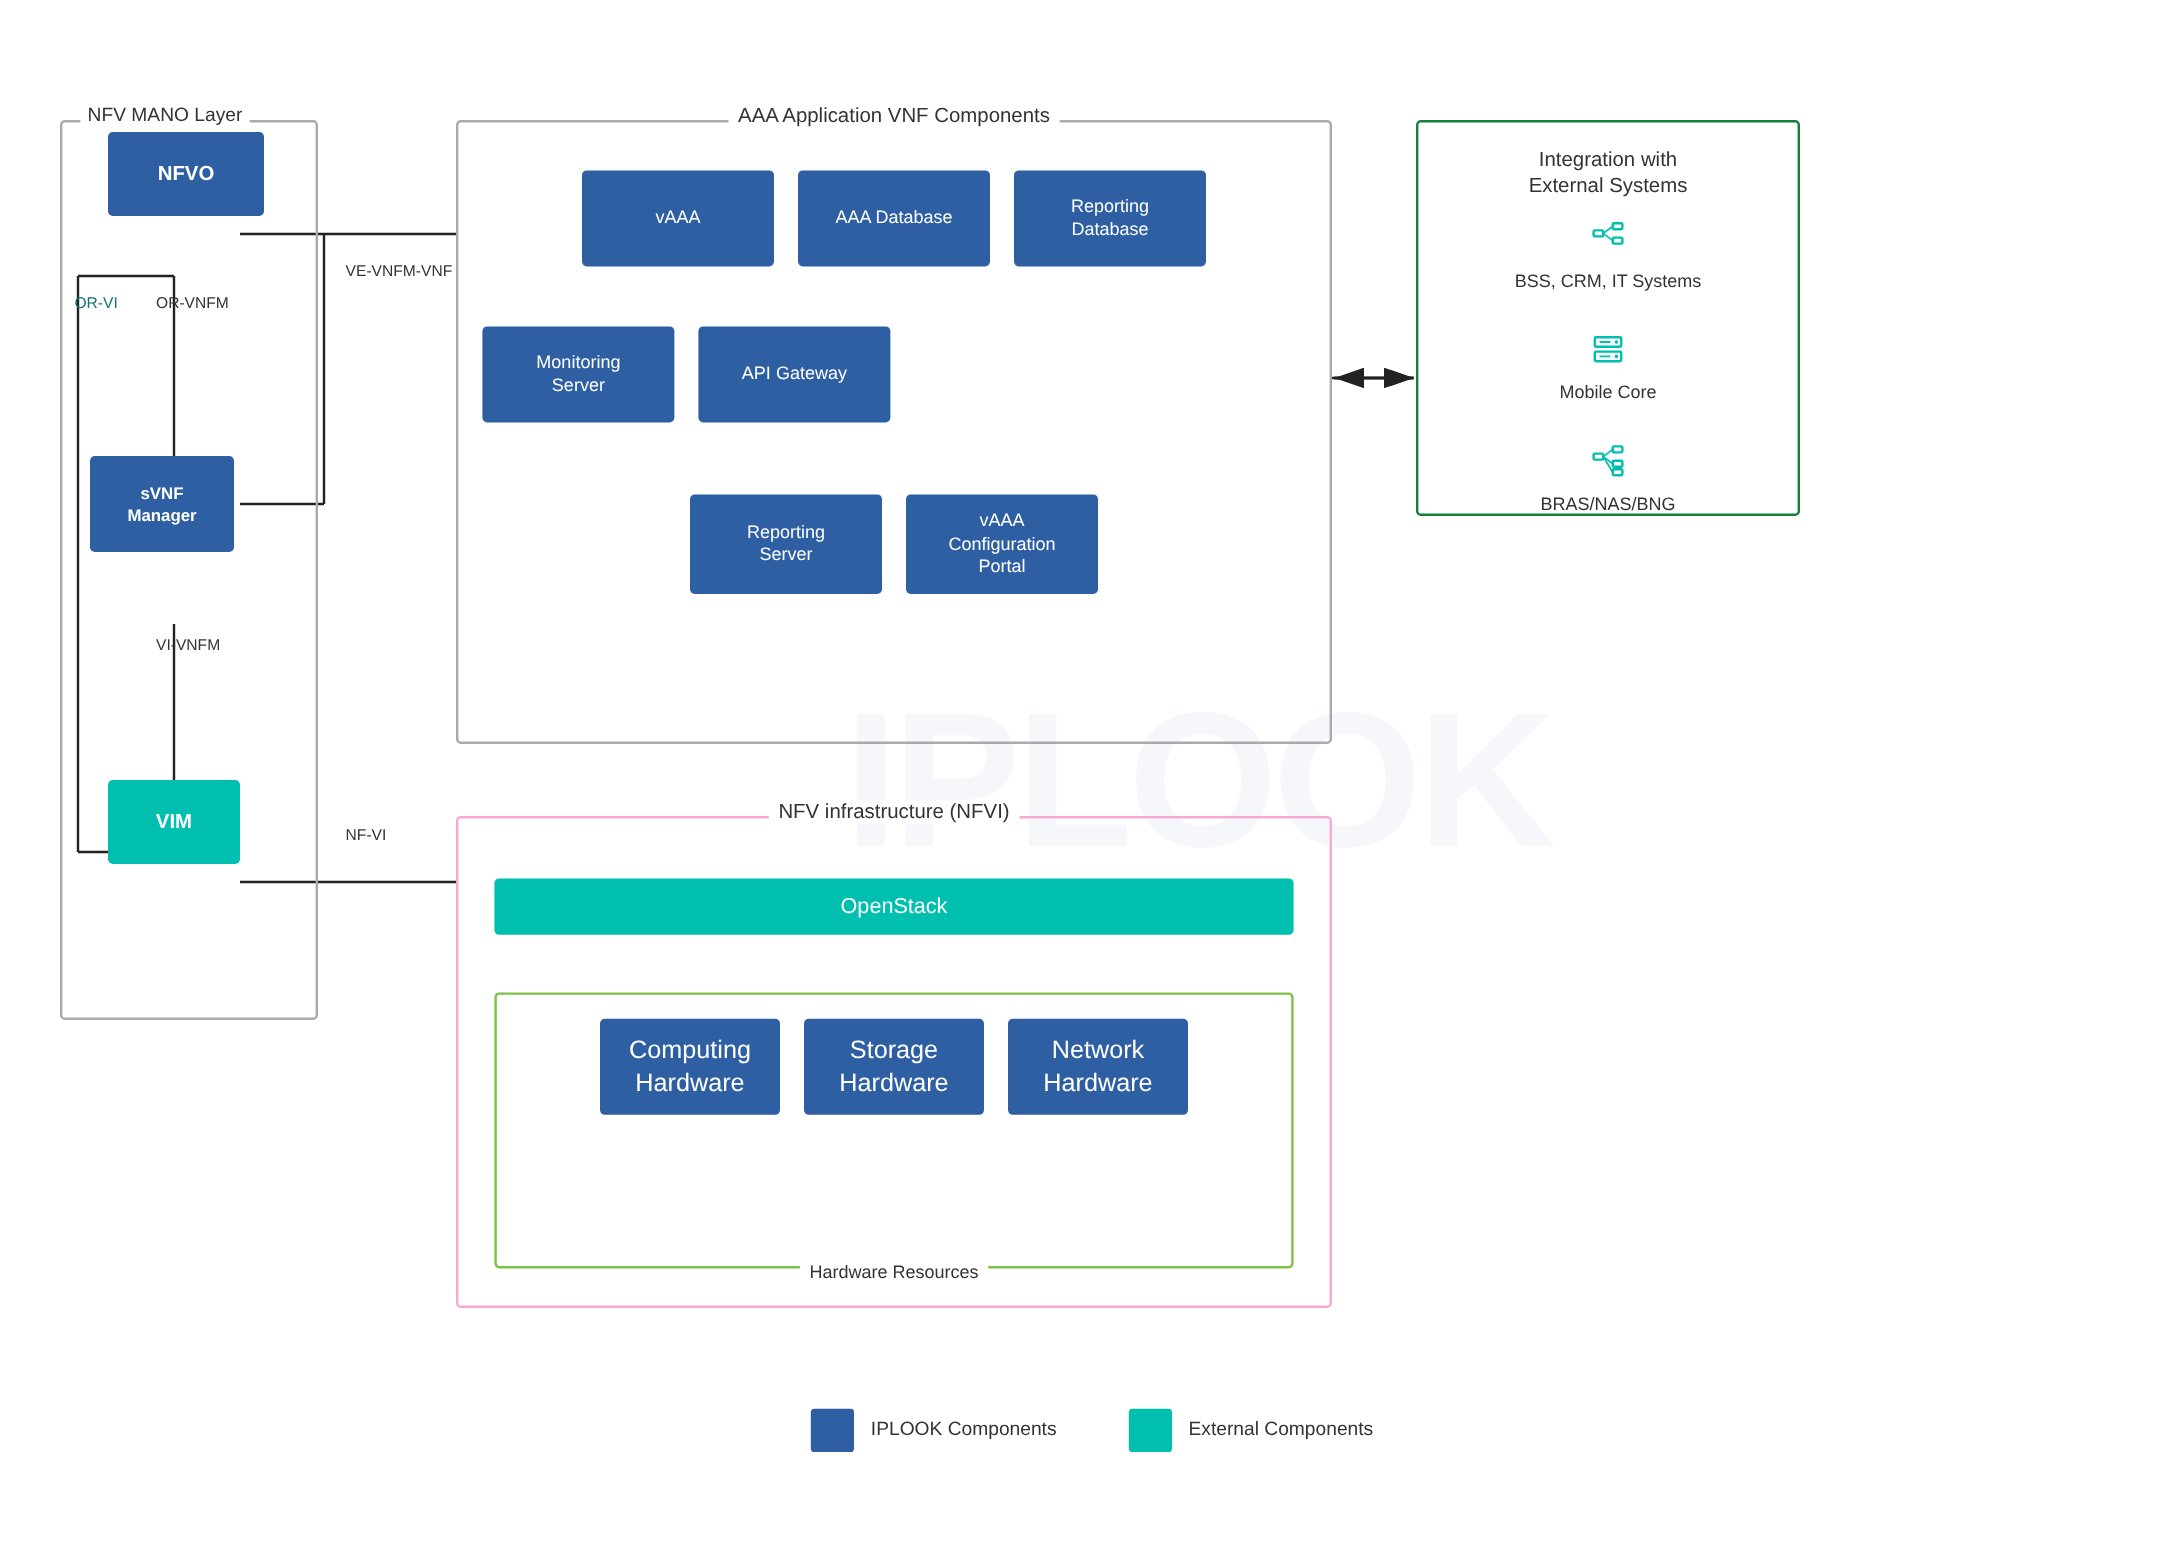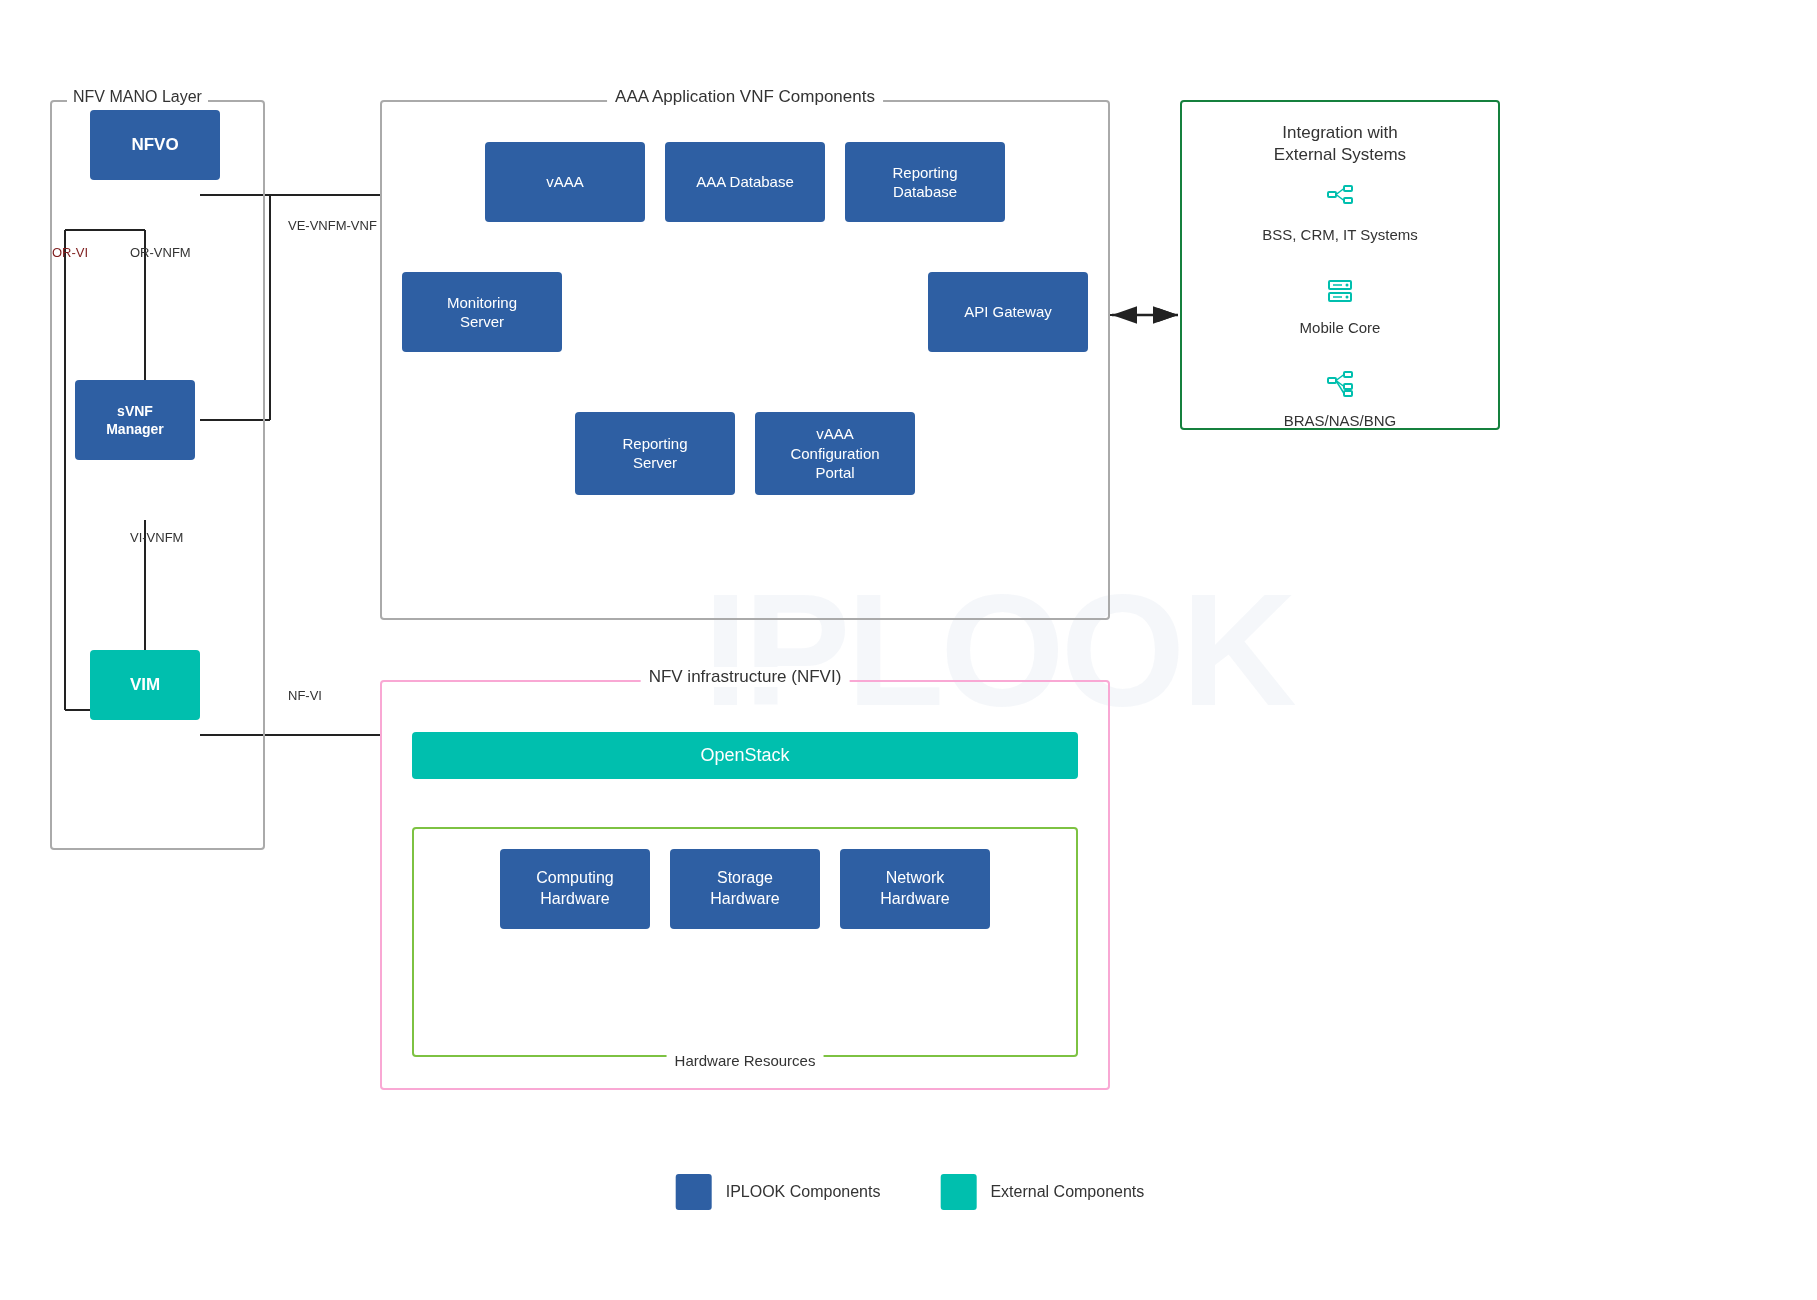--- a/index.html
+++ b/index.html
@@ -91,24 +91,24 @@
       align-items: center;
       justify-content: center;
       color: #fff;
       font-size: 17px;
       font-weight: 600;
     }
 
     
     .label-or-vi {
       position: absolute;
-      left: 22px;
+      left: 32px;
       top: 195px;
       font-size: 13px;
-      color: #7f1d1d;
+      color: #0f766e;
     }
     .label-or-vnfm {
       position: absolute;
       left: 100px;
       top: 195px;
       font-size: 13px;
       color: #333;
     }
     .label-vi-vnfm {
       position: absolute;
@@ -176,21 +176,21 @@
       gap: 20px;
       justify-content: center;
     }
     .vnf-row2 {
       position: absolute;
       top: 170px;
       left: 20px;
       right: 20px;
       display: flex;
       gap: 20px;
-      justify-content: space-between;
+      justify-content: flex-start;
     }
     .vnf-row3 {
       position: absolute;
       top: 310px;
       left: 20px;
       right: 20px;
       display: flex;
       gap: 20px;
       justify-content: center;
     }
@@ -281,21 +281,21 @@
       right: 20px;
       display: flex;
       gap: 20px;
       justify-content: center;
     }
 
     .hw-block {
       background: #2e5fa3;
       border-radius: 4px;
       color: #fff;
-      font-size: 16px;
+      font-size: 21px;
       font-weight: 500;
       text-align: center;
       display: flex;
       align-items: center;
       justify-content: center;
       padding: 12px 16px;
       line-height: 1.3;
       min-width: 150px;
       min-height: 80px;
     }

